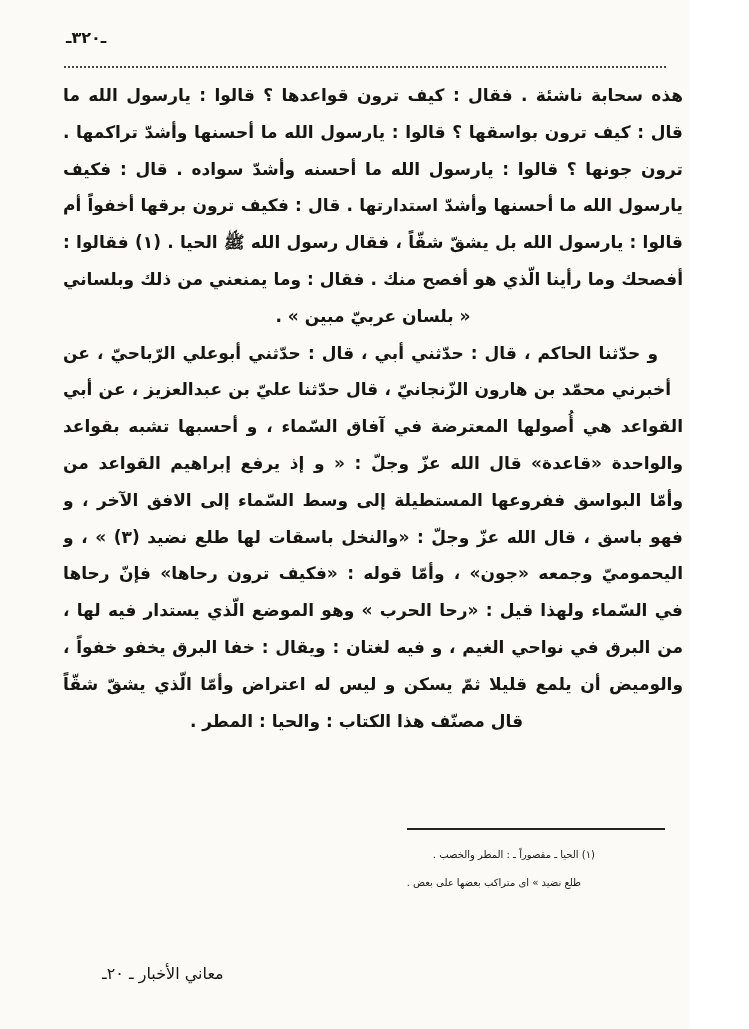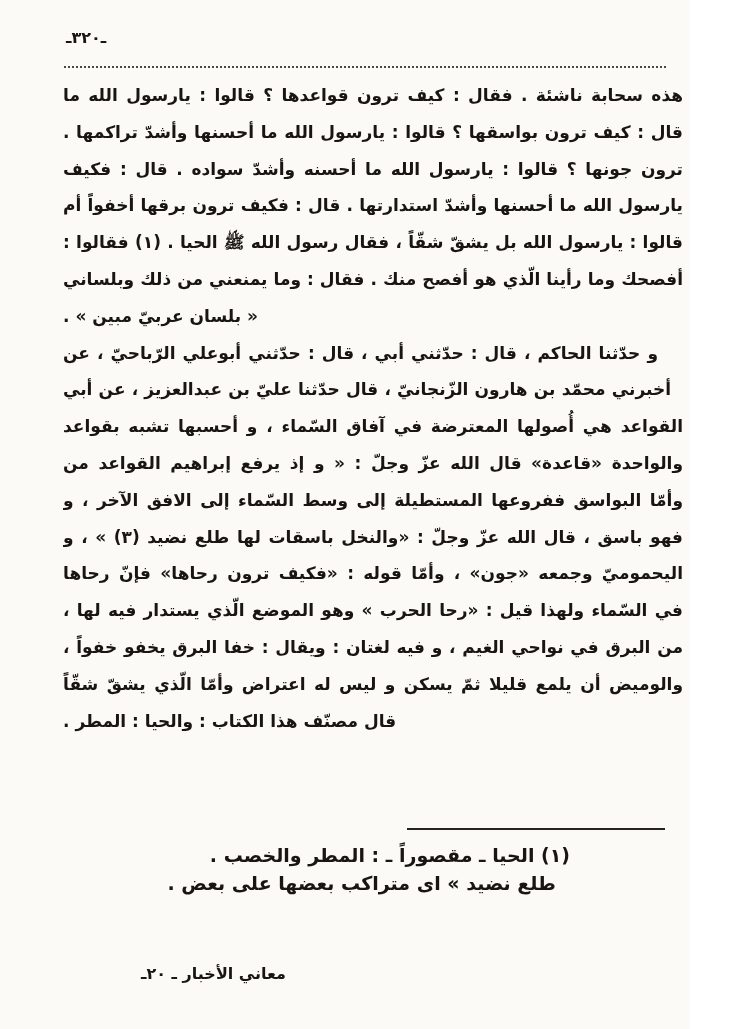--- a/index.html
+++ b/index.html
@@ -23,44 +23,44 @@
   .dotted-rule{
     position:absolute;left:64px;top:66px;width:602px;height:0;
     border-top:2px dotted #4a4640;
   }
   .bodytext{
     position:absolute;top:77px;left:63px;width:620px;
     direction:rtl;font-size:17px;font-weight:bold;line-height:36.8px;
   }
   .ln{
     height:36.8px;overflow:hidden;white-space:nowrap;
-    text-align:left;
+    text-align:center;
   }
   .ln.j{
     white-space:normal;
     text-align:justify;text-align-last:justify;
   }
   .ln.ind1{padding-right:25px;}
   .ln.ind2{padding-right:12px;}
   .ln.ind3{padding-right:33px;}
   .fn-rule{
     position:absolute;left:407px;top:828px;width:258px;height:0;
     border-top:2px solid #26221e;
   }
   .footnotes{
-    position:absolute;top:841px;right:120px;left:70px;
-    direction:rtl;font-size:19px;font-weight:bold;
+    position:absolute;top:841px;right:95px;left:70px;
+    direction:rtl;font-size:10px;font-weight:normal;
   }
   .fn{
     height:28px;line-height:28px;text-align:right;white-space:nowrap;overflow:visible;
   }
   .fn.cont{padding-left:0;padding-right:14px;}
   .footer-line{
     position:absolute;left:102px;top:964px;
-    direction:rtl;font-size:16px;font-weight:bold;white-space:nowrap;margin-left:39px;
+    direction:rtl;font-size:16px;font-weight:normal;white-space:nowrap;
   }
 </style>
 </head>
 <body>
 
 <div class="page">
 
   <div class="hdr-num">ـ٣٢٠ـ</div>
 
   <div class="dotted-rule"></div>

